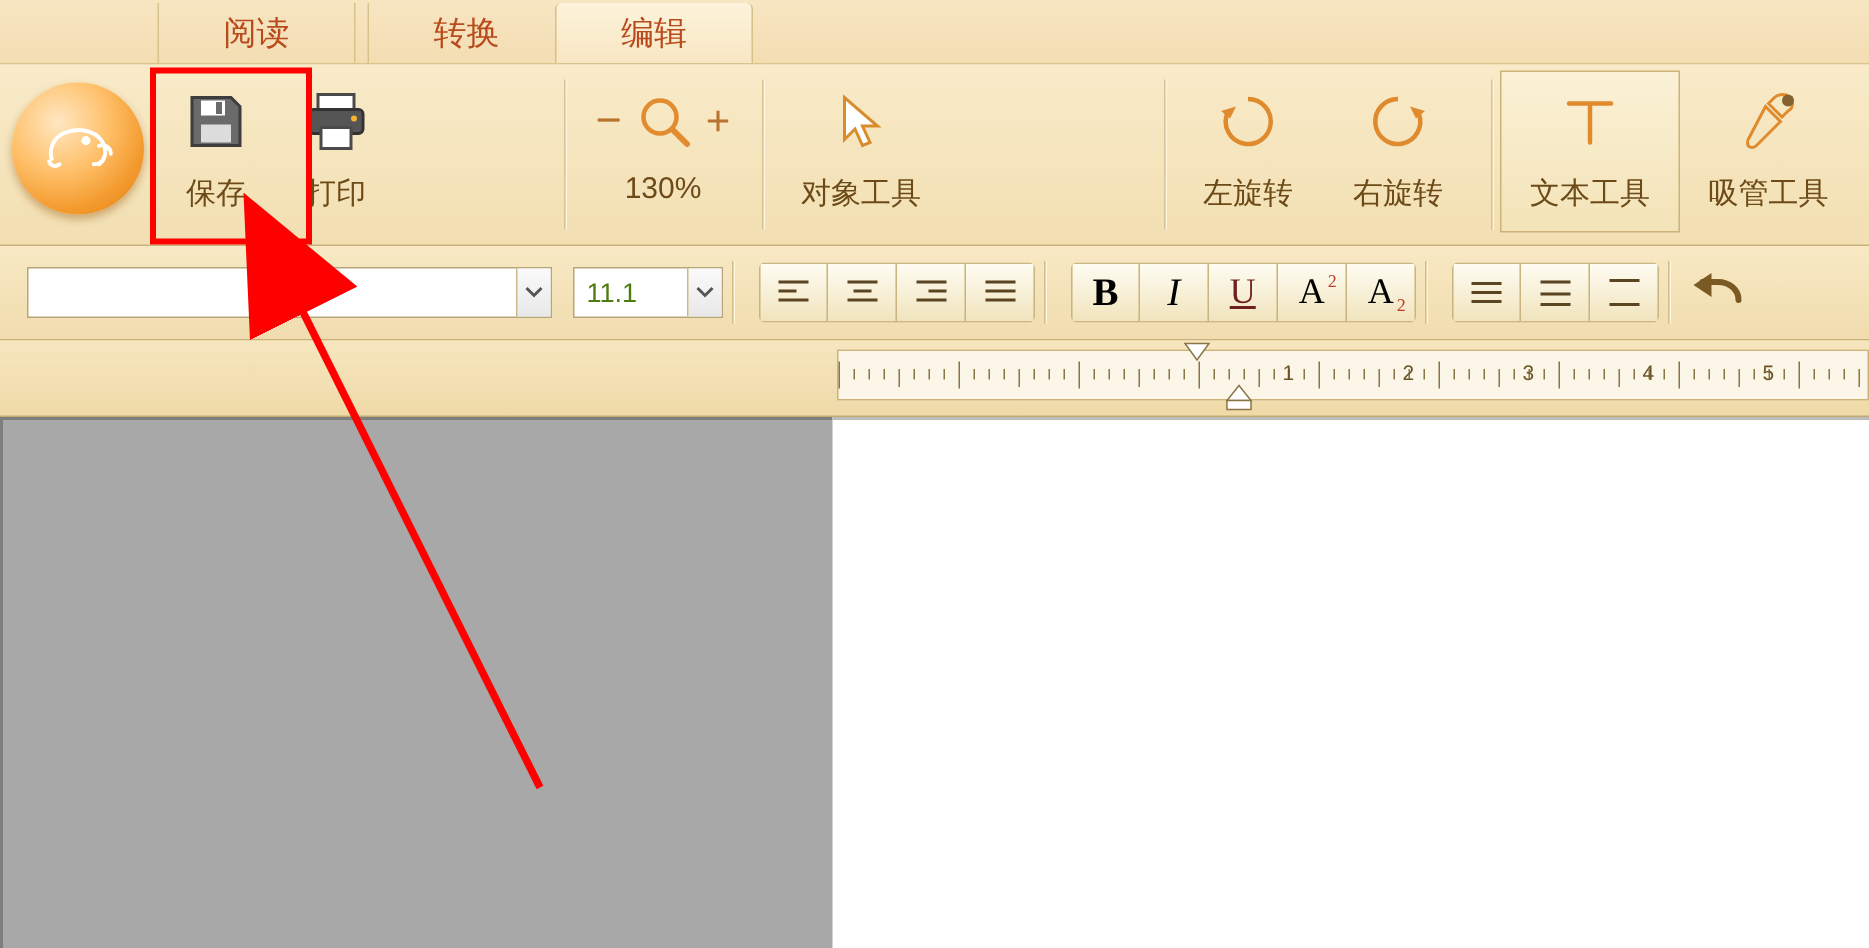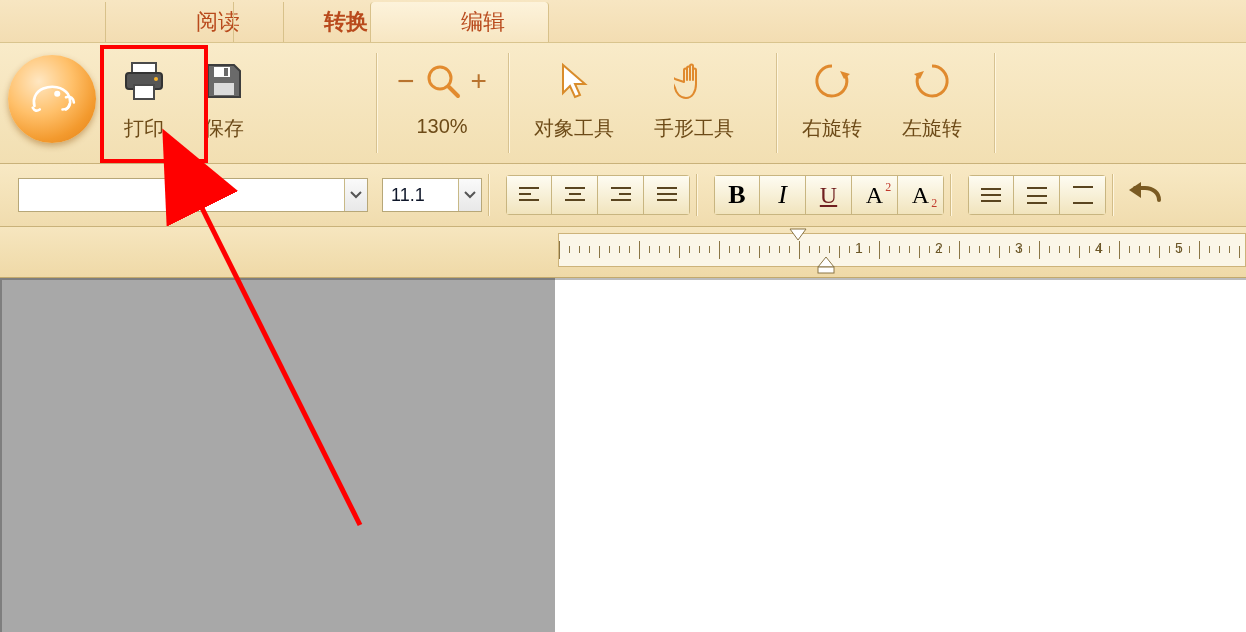--- a/index.html
+++ b/index.html
@@ -25,24 +25,23 @@
     width: 130px;
     text-align: center;
     line-height: 40px;
     font-size: 22px;
     color: #b94a1c;
     font-weight: 500;
   }
   .tab.borders {
     border-left: 1px solid #d8c18a;
     border-right: 1px solid #d8c18a;
-    padding-left: 47px;
   }
   .tab-read   { left: 105px; }
-  .tab-convert{ left: 233px; font-weight: bold; }
+  .tab-convert{ left: 245px; }
   .tab-edit   { left: 370px; background: linear-gradient(#fdf3db,#f7e6c2); border-top-left-radius:4px;border-top-right-radius:4px;}
   
   
   .ribbon {
     position: relative;
     height: 120px;
     background: linear-gradient(#f9ebc9, #f2dfb2);
     border-bottom: 1px solid #c9b27a;
   }
   .app-logo {
@@ -114,21 +113,21 @@
     display:flex;
     align-items:center;
     box-sizing:border-box;
   }
   .combo .arrow {
     width:22px;height:100%;
     border-left:1px solid #c8b987;
     background:linear-gradient(#fafafa,#e8e8e8);
     display:flex;align-items:center;justify-content:center;
   }
-  .combo .val { flex:1;padding:0 8px;font-size:18px;color:#0f172a;}
+  .combo .val { flex:1;padding:0 8px;font-size:18px;color:#4d7c0f;}
   .tbtn {
     width:46px;height:40px;
     border:1px solid #c8b580;
     background:linear-gradient(#fefcf2,#f1e4bd);
     display:flex;align-items:center;justify-content:center;
     box-sizing:border-box;
   }
   .tbtn + .tbtn { border-left:none;}
   .tgroup { display:flex; margin-left:10px; border-radius:4px; overflow:hidden;}
   .fmt-b{font-family:"Times New Roman",serif;font-weight:bold;font-size:26px;}
@@ -206,100 +205,111 @@
         <path d="M18 44c-3 2-6 2-8-2"></path>
         <circle cx="38" cy="26" r="2" fill="#fff"></circle>
         <path d="M48 30c5-2 9 2 9 6"></path>
       </g>
     </svg>
   </div>
 
   <div class="rgroup" style="left:104px;">
     <div class="bigbtn narrower">
       <span class="ico">
+        <svg width="40" height="40" viewBox="0 0 40 40">
+            <path d="M4 4h26l6 6v26H4z" fill="#6a6a6a" stroke="#3d3d3d" stroke-width="2"></path>
+            <rect x="10" y="6" width="16" height="10" fill="#fff"></rect>
+            <rect x="10" y="22" width="20" height="12" fill="#dcdcdc"></rect>
+            <rect x="20" y="7" width="4" height="8" fill="#6a6a6a"></rect>
+          </svg>
+      </span>
+      <span class="lbl">保存</span>
+    </div>
+    <div class="bigbtn narrower">
+      <span class="ico">
         <svg width="44" height="40" viewBox="0 0 44 40">
             <rect x="10" y="2" width="24" height="10" fill="#fff" stroke="#4a4a4a" stroke-width="2"></rect>
             <rect x="4" y="12" width="36" height="16" rx="3" fill="#555" stroke="#333" stroke-width="2"></rect>
             <rect x="12" y="24" width="20" height="14" fill="#fff" stroke="#4a4a4a" stroke-width="2"></rect>
             <circle cx="34" cy="18" r="2" fill="#f7b32b"></circle>
           </svg>
       </span>
       <span class="lbl">打印</span>
-    </div>
-    <div class="bigbtn narrower">
-      <span class="ico">
-        <svg width="40" height="40" viewBox="0 0 40 40">
-            <path d="M4 4h26l6 6v26H4z" fill="#6a6a6a" stroke="#3d3d3d" stroke-width="2"></path>
-            <rect x="10" y="6" width="16" height="10" fill="#fff"></rect>
-            <rect x="10" y="22" width="20" height="12" fill="#dcdcdc"></rect>
-            <rect x="20" y="7" width="4" height="8" fill="#6a6a6a"></rect>
-          </svg>
-      </span>
-      <span class="lbl">保存</span>
     </div>
   </div>
   <div class="vsep" style="left:376px;"></div>
 
   <div class="rgroup" style="left:382px;">
     <div class="bigbtn wide">
       <span class="ico" style="width:110px;justify-content:center;gap:10px;display:flex;align-items:center;">
         <span style="font-size:30px;color:#b8732e;font-weight:300;">−</span>
         <svg width="36" height="36" viewBox="0 0 36 36">
             <circle cx="15" cy="15" r="11" fill="none" stroke="#e28b2f" stroke-width="3"></circle>
             <line x1="24" y1="24" x2="33" y2="33" stroke="#e28b2f" stroke-width="4" stroke-linecap="round"></line>
           </svg>
         <span style="font-size:28px;color:#b8732e;font-weight:300;">+</span>
       </span>
       <span class="lbl">130%</span>
     </div>
   </div>
   <div class="vsep" style="left:508px;"></div>
 
-  <div class="rgroup" style="left:514px;">
+  <div class="rgroup" style="left:514px;gap:48px;">
     <div class="bigbtn wide">
       <span class="ico">
         <svg width="34" height="40" viewBox="0 0 34 40">
             <path d="M6 4l0 28 7-7 5 11 5-2-5-11 10 0z" fill="#fff" stroke="#d98c2b" stroke-width="2"></path>
           </svg>
       </span>
       <span class="lbl">对象工具</span>
     </div>
-    <div class="bigbtn wide">
-      <span class="ico">
-        <svg width="40" height="42" viewBox="0 0 40 42">
-            <path d="M10 22V10c0-2 3-2 3 0v10V8c0-2 3-2 3 0v12V6c0-2 3-2 3 0v14V10c0-2 3-2 3 0v14c0 8-4 14-10 14s-10-5-11-10l-3-7c-1-2 2-4 3-2z" fill="none" stroke="#e08a2e" stroke-width="2" stroke-linejoin="round"></path>
-          </svg>
-      </span>
-      <span class="lbl">手形工具</span>
-    </div>
   </div>
   <div class="vsep" style="left:776px;"></div>
 
   <div class="rgroup" style="left:782px;">
+    <div class="bigbtn wide" style="width:100px">
+      <span class="ico">
+        <svg width="42" height="42" viewBox="0 0 42 42">
+            <path d="M21 6a15 15 0 1 1-14 10" fill="none" stroke="#e08a2e" stroke-width="3"></path>
+            <path d="M3 14l6 5 4-8z" fill="#e08a2e"></path>
+          </svg>
+      </span>
+      <span class="lbl">左旋转</span>
+    </div>
     <div class="bigbtn wide" style="width:100px">
       <span class="ico">
         <svg width="42" height="42" viewBox="0 0 42 42">
             <path d="M21 6a15 15 0 1 0 14 10" fill="none" stroke="#e08a2e" stroke-width="3"></path>
             <path d="M39 14l-6 5-4-8z" fill="#e08a2e"></path>
           </svg>
       </span>
       <span class="lbl">右旋转</span>
     </div>
-    <div class="bigbtn wide" style="width:100px">
-      <span class="ico">
-        <svg width="42" height="42" viewBox="0 0 42 42">
-            <path d="M21 6a15 15 0 1 1-14 10" fill="none" stroke="#e08a2e" stroke-width="3"></path>
-            <path d="M3 14l6 5 4-8z" fill="#e08a2e"></path>
-          </svg>
-      </span>
-      <span class="lbl">左旋转</span>
-    </div>
   </div>
   <div class="vsep" style="left:994px;"></div>
 
+  <div class="rgroup" style="left:1000px;">
+    <div class="bigbtn wide selected">
+      <span class="ico">
+        <svg width="40" height="40" viewBox="0 0 40 40">
+            <path d="M6 8h28M20 8v26" stroke="#e08a2e" stroke-width="3" fill="none" stroke-linecap="round"></path>
+          </svg>
+      </span>
+      <span class="lbl">文本工具</span>
+    </div>
+    <div class="bigbtn wide" style="width:118px">
+      <span class="ico">
+        <svg width="40" height="44" viewBox="0 0 40 44">
+            <path d="M30 4c3 0 6 3 6 6 0 2-1 4-3 5l-4 4-9-9 4-4c1-1 3-2 6-2zM18 12l10 10L12 38c-2 2-6 2-6-2 0-1 0-2 1-3z" fill="none" stroke="#e08a2e" stroke-width="2"></path>
+            <circle cx="33" cy="8" r="4" fill="#846130"></circle>
+          </svg>
+      </span>
+      <span class="lbl">吸管工具</span>
+    </div>
+  </div>
 
   <div class="highlight-red" style="left:100px;top:2px;width:100px;height:110px;"></div>
 </div>
 
 <div class="toolbar2">
   <div class="combo" style="margin-left:18px;width:350px;">
     <span class="val"></span>
     <span class="arrow">
         <svg width="12" height="8">
           <path d="M1 1l5 5 5-5" fill="none" stroke="#555" stroke-width="2"></path>

